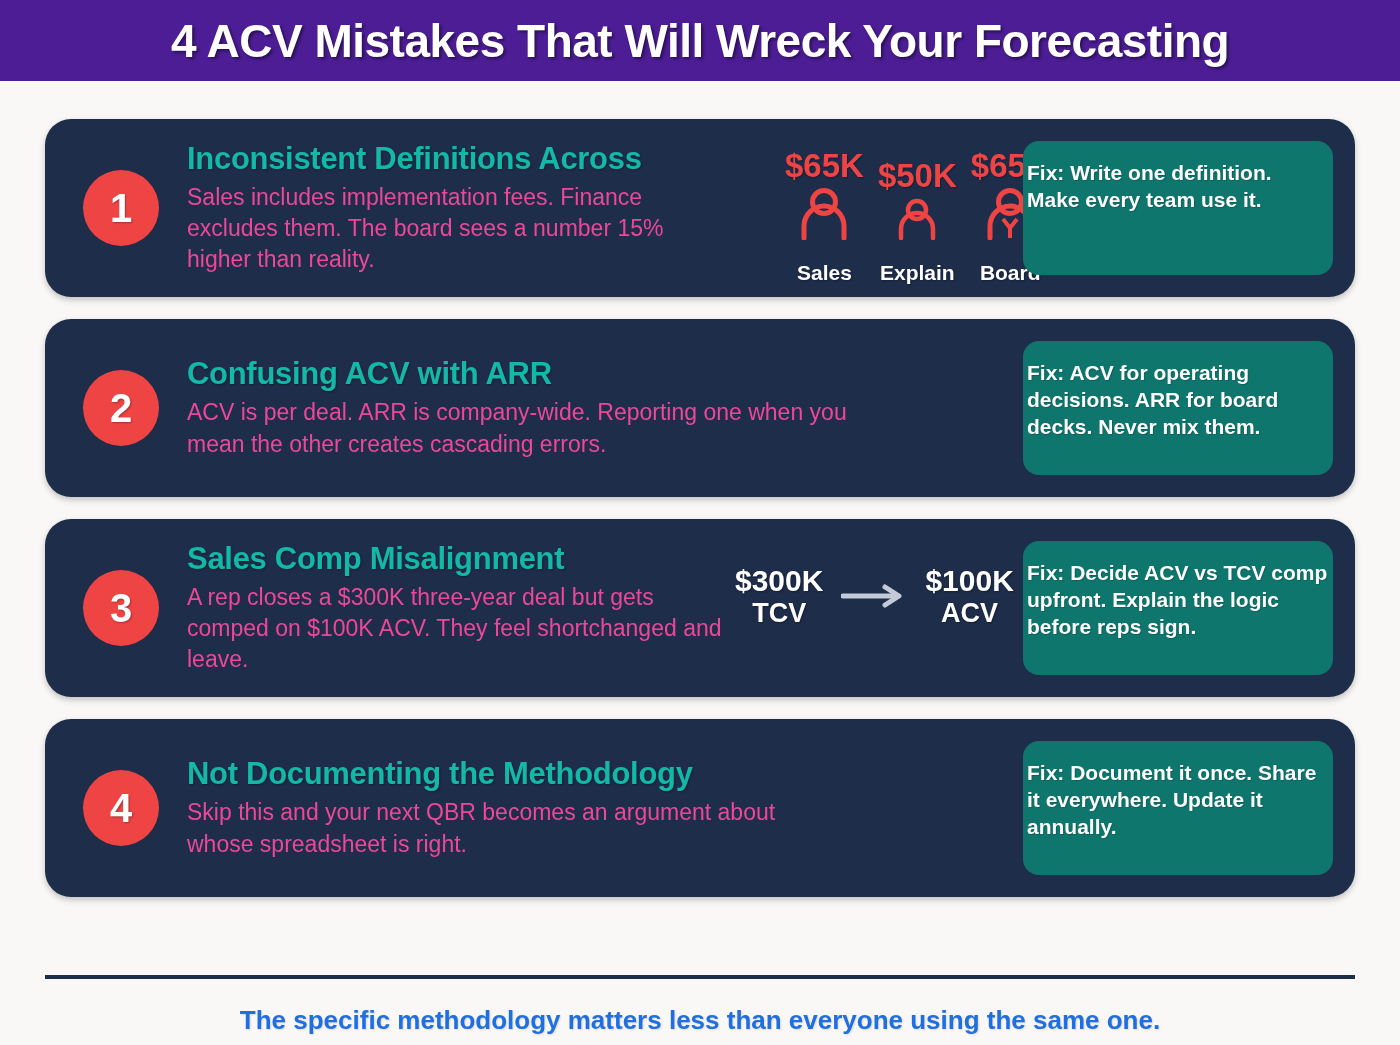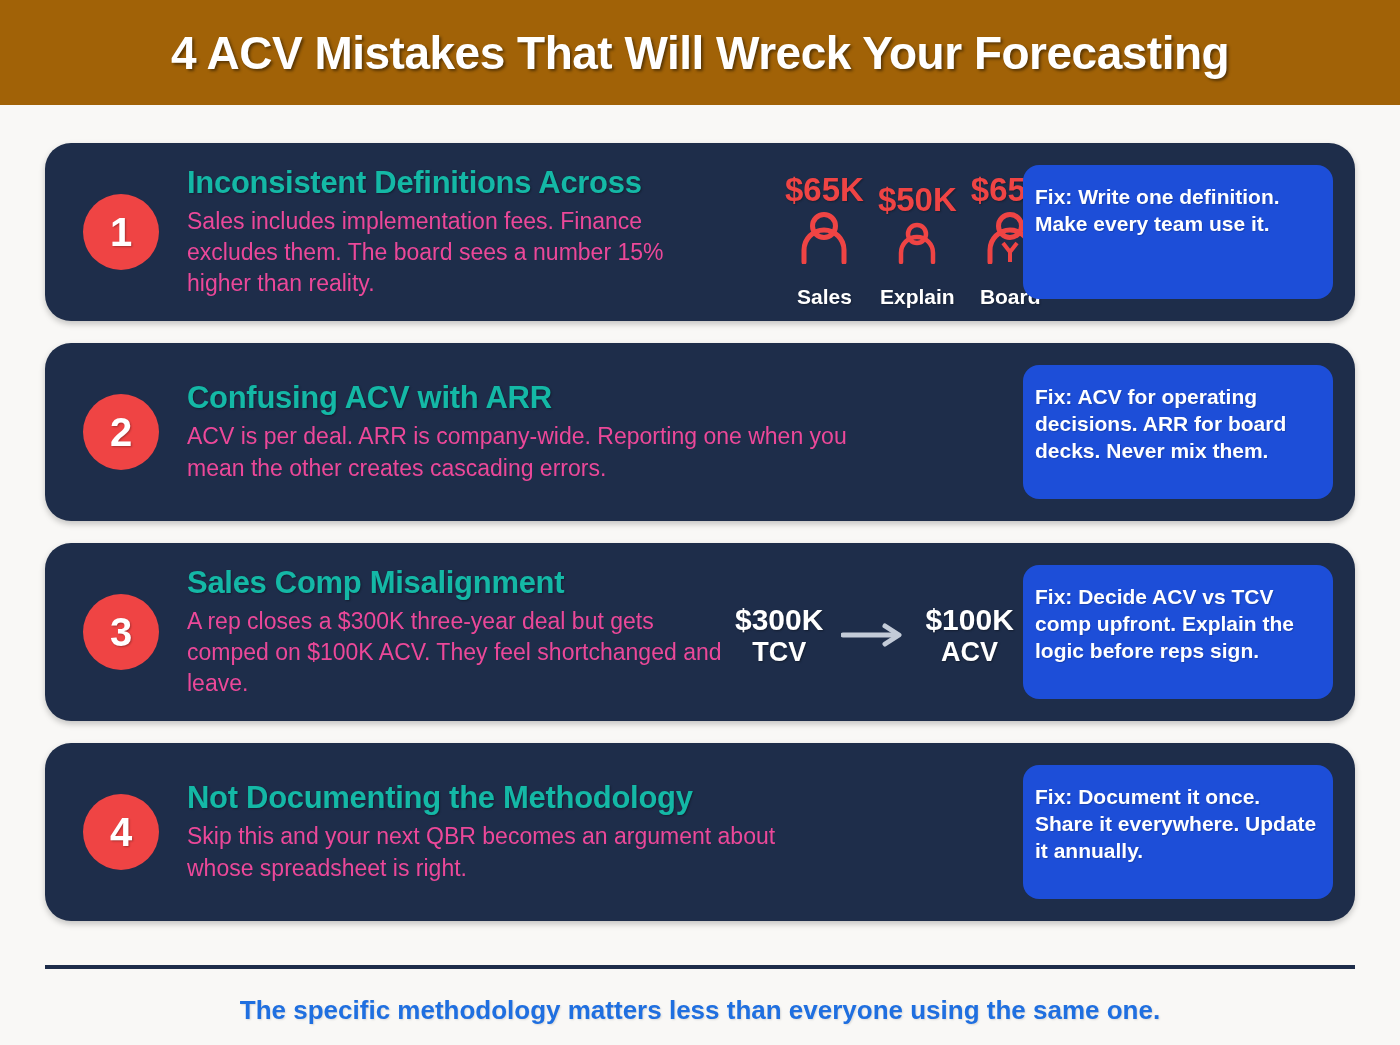--- a/index.html
+++ b/index.html
@@ -10,22 +10,22 @@
     width: 1400px;
     height: 1045px;
     background: #f9f8f6;
     font-family: "Liberation Sans", sans-serif;
     overflow: hidden;
     position: relative;
   }
 
   
   .header-bar {
-    height: 105px;
-    background: #a16207;
+    height: 81px;
+    background: #4c1d95;
     display: flex;
     align-items: center;
     justify-content: center;
   }
   .header-title {
     color: #ffffff;
     font-size: 46px;
     font-weight: bold;
     letter-spacing: -0.5px;
     text-shadow: 2px 2px 3px rgba(0,0,0,0.45);
@@ -111,58 +111,58 @@
   .person-label {
     color: #ffffff;
     font-size: 21px;
     font-weight: bold;
     margin-top: 21px;
     text-shadow: 1px 1px 2px rgba(0,0,0,0.3);
   }
 
   .visual-flow {
     left: 690px;
-    top: 60px;
+    top: 45px;
     gap: 18px;
     justify-content: space-between;
   }
   .flow-amt {
     color: #ffffff;
     text-align: center;
     font-weight: bold;
     text-shadow: 1px 1px 2px rgba(0,0,0,0.35);
   }
   .flow-amt .big { font-size: 30px; display: block; line-height: 1.12; }
   .flow-amt .sub { font-size: 27px; display: block; line-height: 1.12; }
 
   
   .fix-box {
     position: absolute;
     right: 22px;
     top: 22px;
     bottom: 22px;
     width: 310px;
-    background: #1d4ed8;
+    background: #0f766e;
     border-radius: 16px;
-    padding: 18px 12px;
+    padding: 18px 4px;
     box-sizing: border-box;
     color: #ffffff;
     font-size: 21px;
     font-weight: bold;
     line-height: 1.29;
     text-shadow: 1px 1px 1px rgba(0,0,0,0.18);
   }
 
   
   .footer {
     position: absolute;
     left: 0;
     right: 0;
     bottom: 0;
-    height: 80px;
+    height: 70px;
   }
   .footer-rule {
     height: 4px;
     background: #1e2d4a;
     margin: 0 45px;
   }
   .footer-text {
     text-align: center;
     color: #1f6fe0;
     font-size: 26px;

